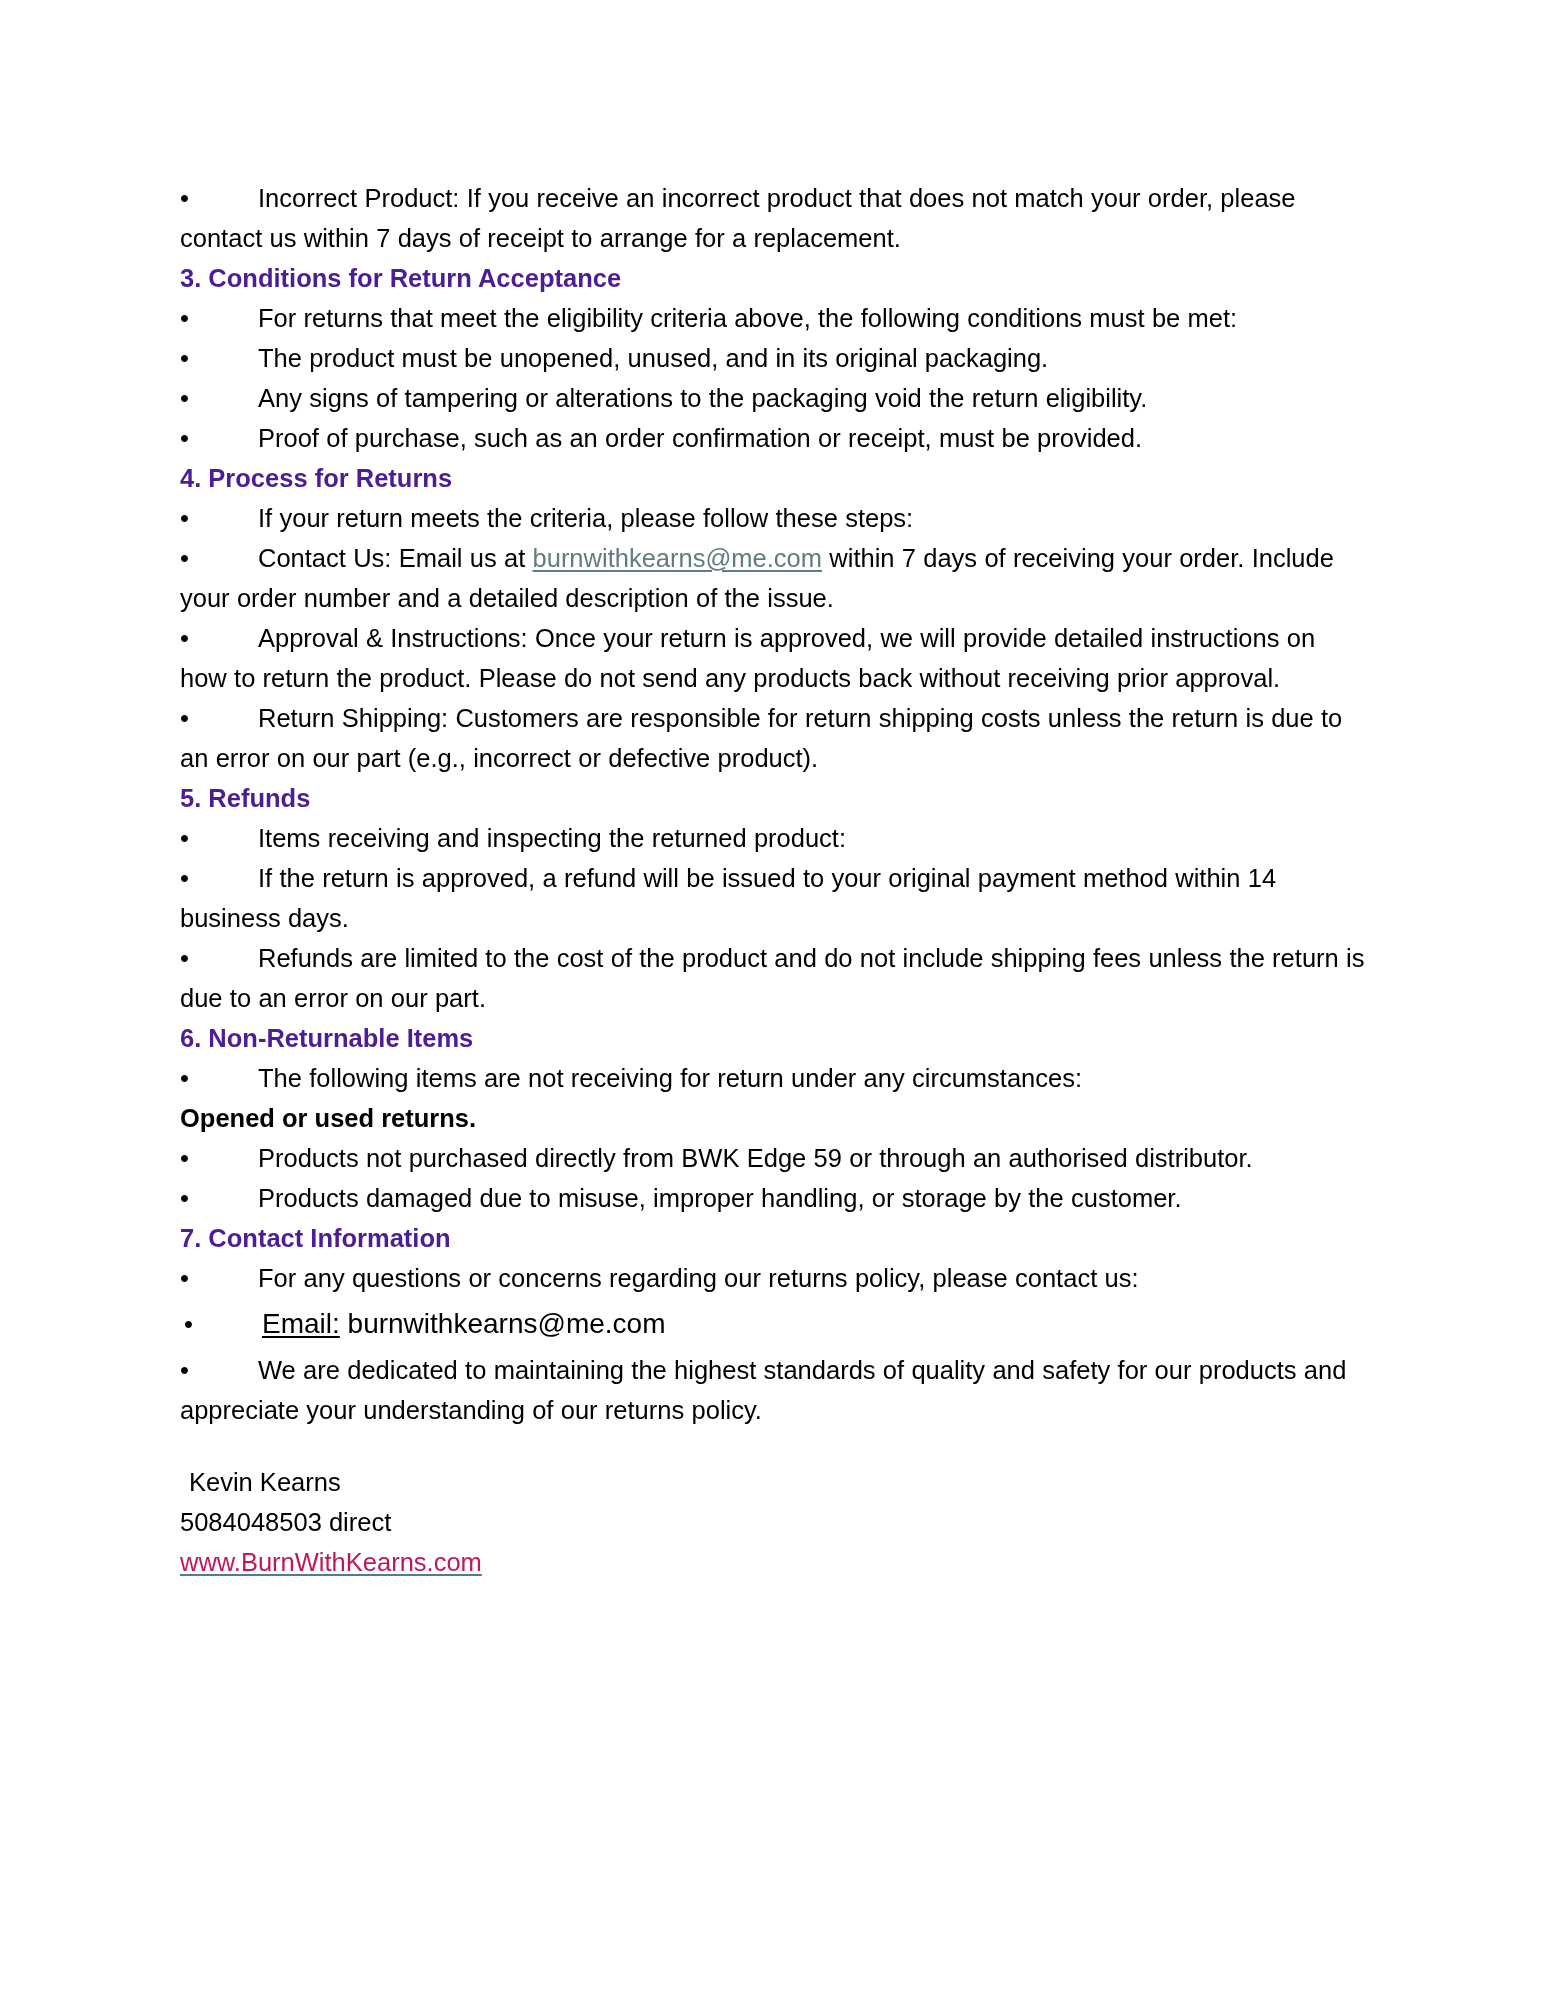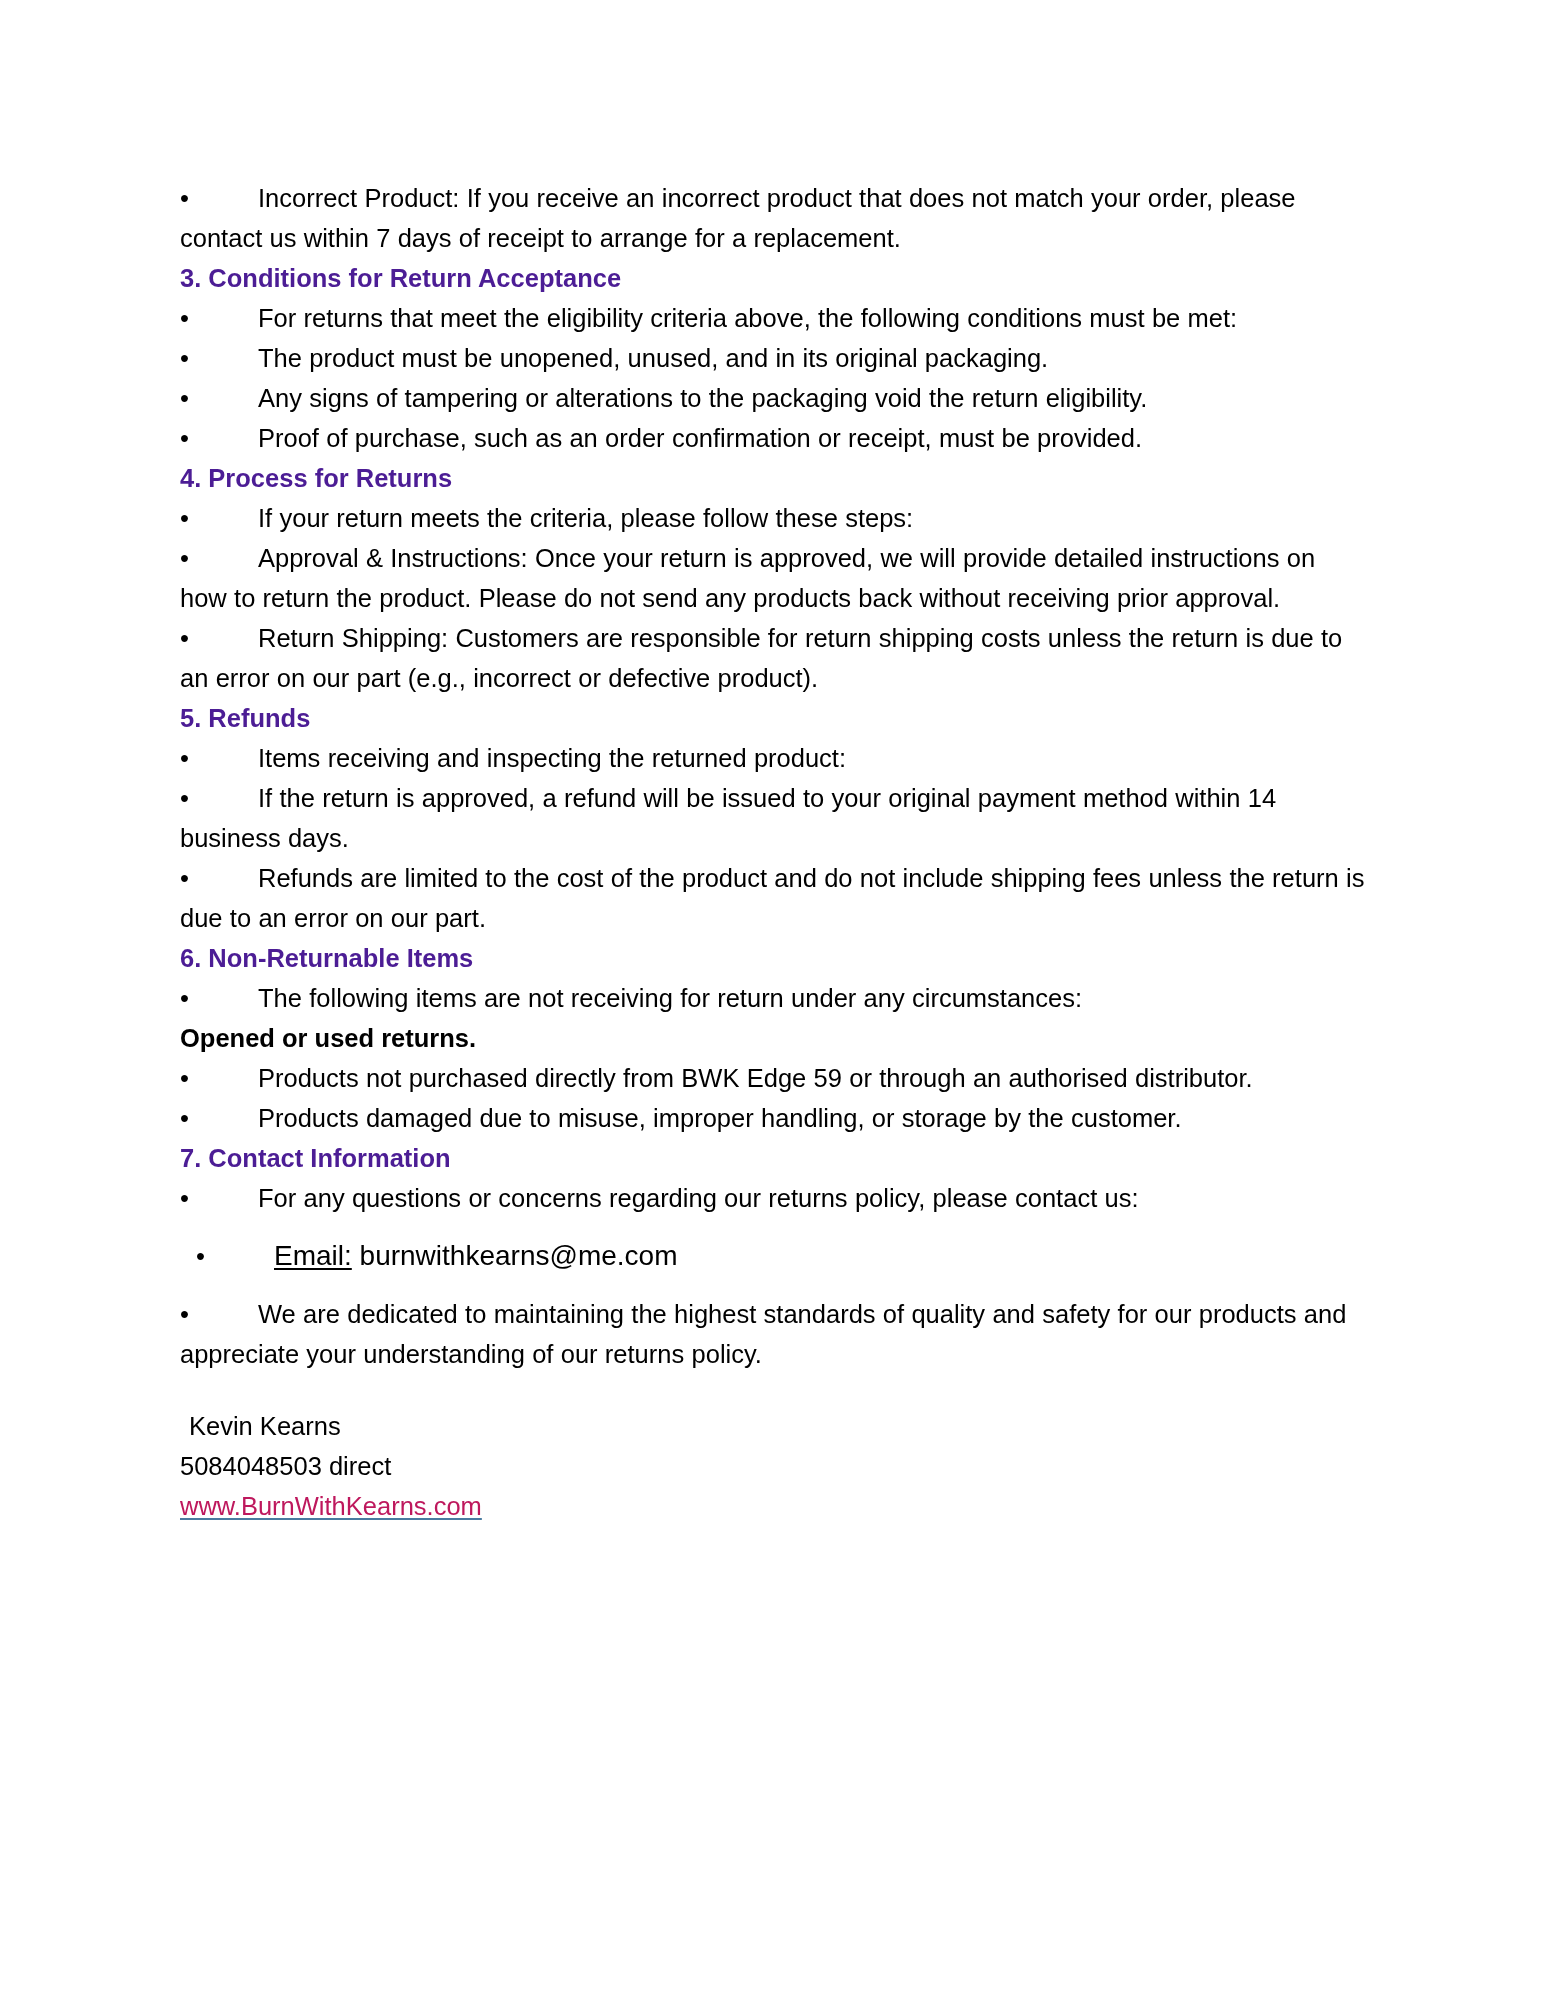--- a/index.html
+++ b/index.html
@@ -67,21 +67,21 @@
     text-decoration: underline;
     text-decoration-color: #4a7ba0;
     text-underline-offset: 3px;
   }
   .u-label {
     text-decoration: underline;
     text-underline-offset: 3px;
   }
   
   p.contact-email {
-    margin: 16px;
+    margin: 4px;
     font-size: 28px;
     line-height: 44px;
   }
   p.contact-email .bul {
     font-size: 25.5px;
   }
   .sig-block {
     margin-top: 32px;
   }
   p.sig {
@@ -108,20 +108,21 @@
     <p class="para bullet"><span class="bul">•</span><span>The product must be unopened, unused, and in its original packaging.</span></p>
 
     <p class="para bullet"><span class="bul">•</span><span>Any signs of tampering or alterations to the packaging void the return eligibility.</span></p>
 
     <p class="para bullet"><span class="bul">•</span><span>Proof of purchase, such as an order confirmation or receipt, must be provided.</span></p>
 
     <h2 class="heading">4. Process for Returns</h2>
 
     <p class="para bullet"><span class="bul">•</span><span>If your return meets the criteria, please follow these steps:</span></p>
 
+    <p class="para bullet"><span class="bul">•</span><span>Contact Us: Email us at </span><a class="link-email" href="#">burnwithkearns@me.com</a><span> within 7 days of receiving your order. Include your order number and a detailed description of the issue.</span></p>
 
     <p class="para bullet"><span class="bul">•</span><span>Approval &amp; Instructions: Once your return is approved, we will provide detailed instructions on how to return the product. Please do not send any products back without receiving prior approval.</span></p>
 
     <p class="para bullet"><span class="bul">•</span><span>Return Shipping: Customers are responsible for return shipping costs unless the return is due to an error on our part (e.g., incorrect or defective product).</span></p>
 
     <h2 class="heading">5. Refunds</h2>
 
     <p class="para bullet"><span class="bul">•</span><span>Items receiving and inspecting the returned product:</span></p>
 
     <p class="para bullet"><span class="bul">•</span><span>If the return is approved, a refund will be issued to your original payment method within 14 business days.</span></p>

